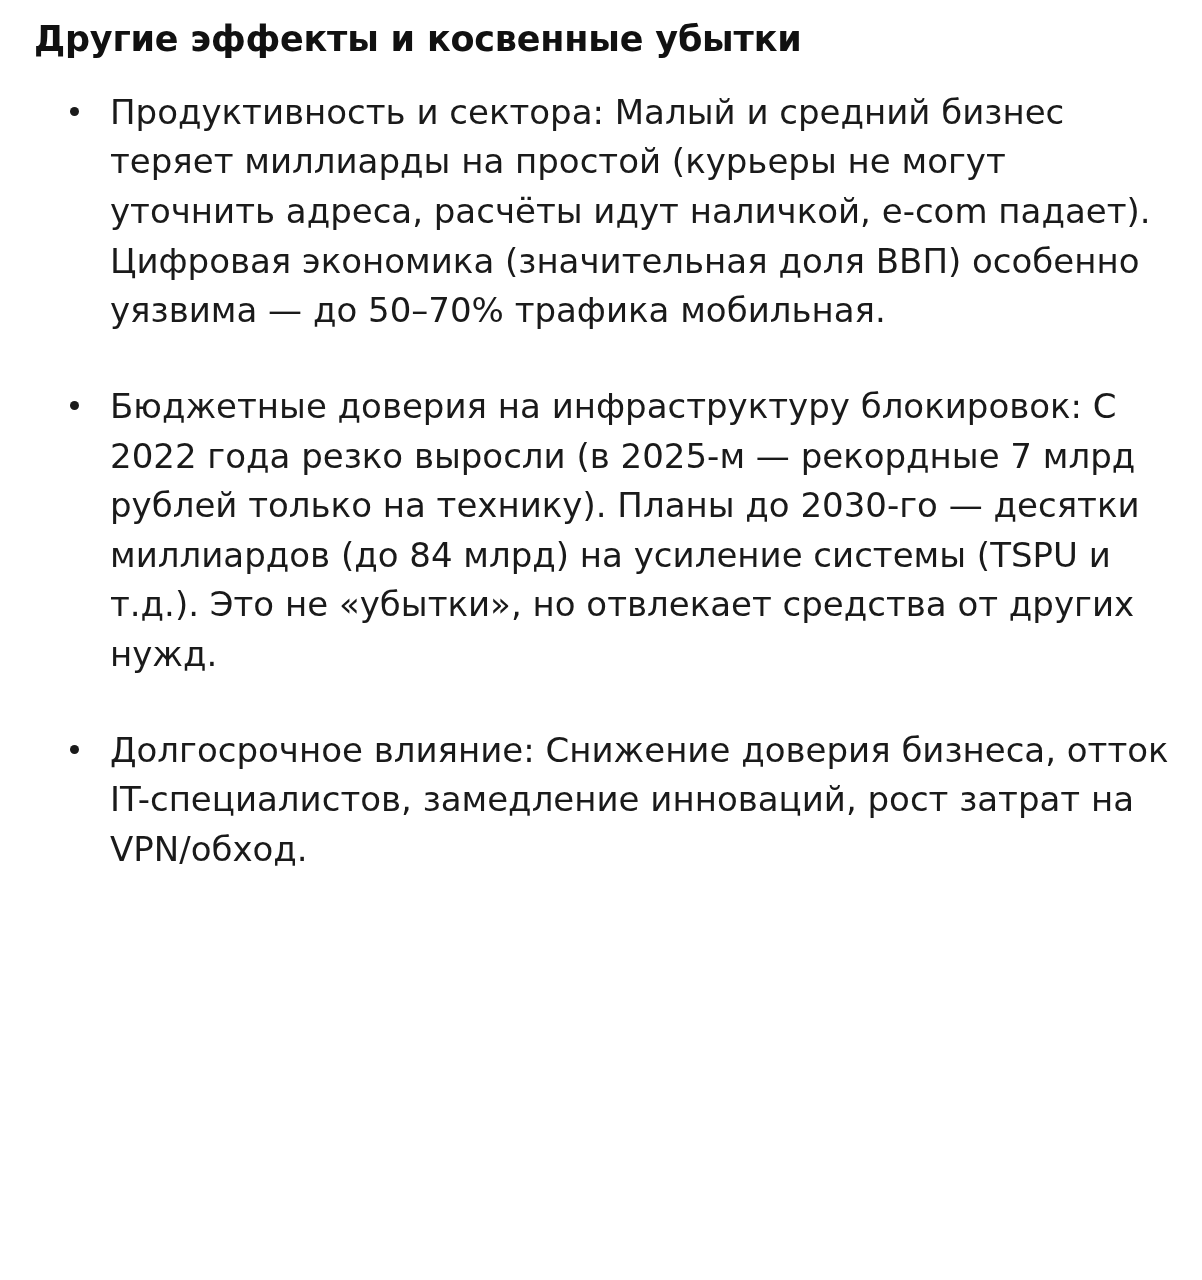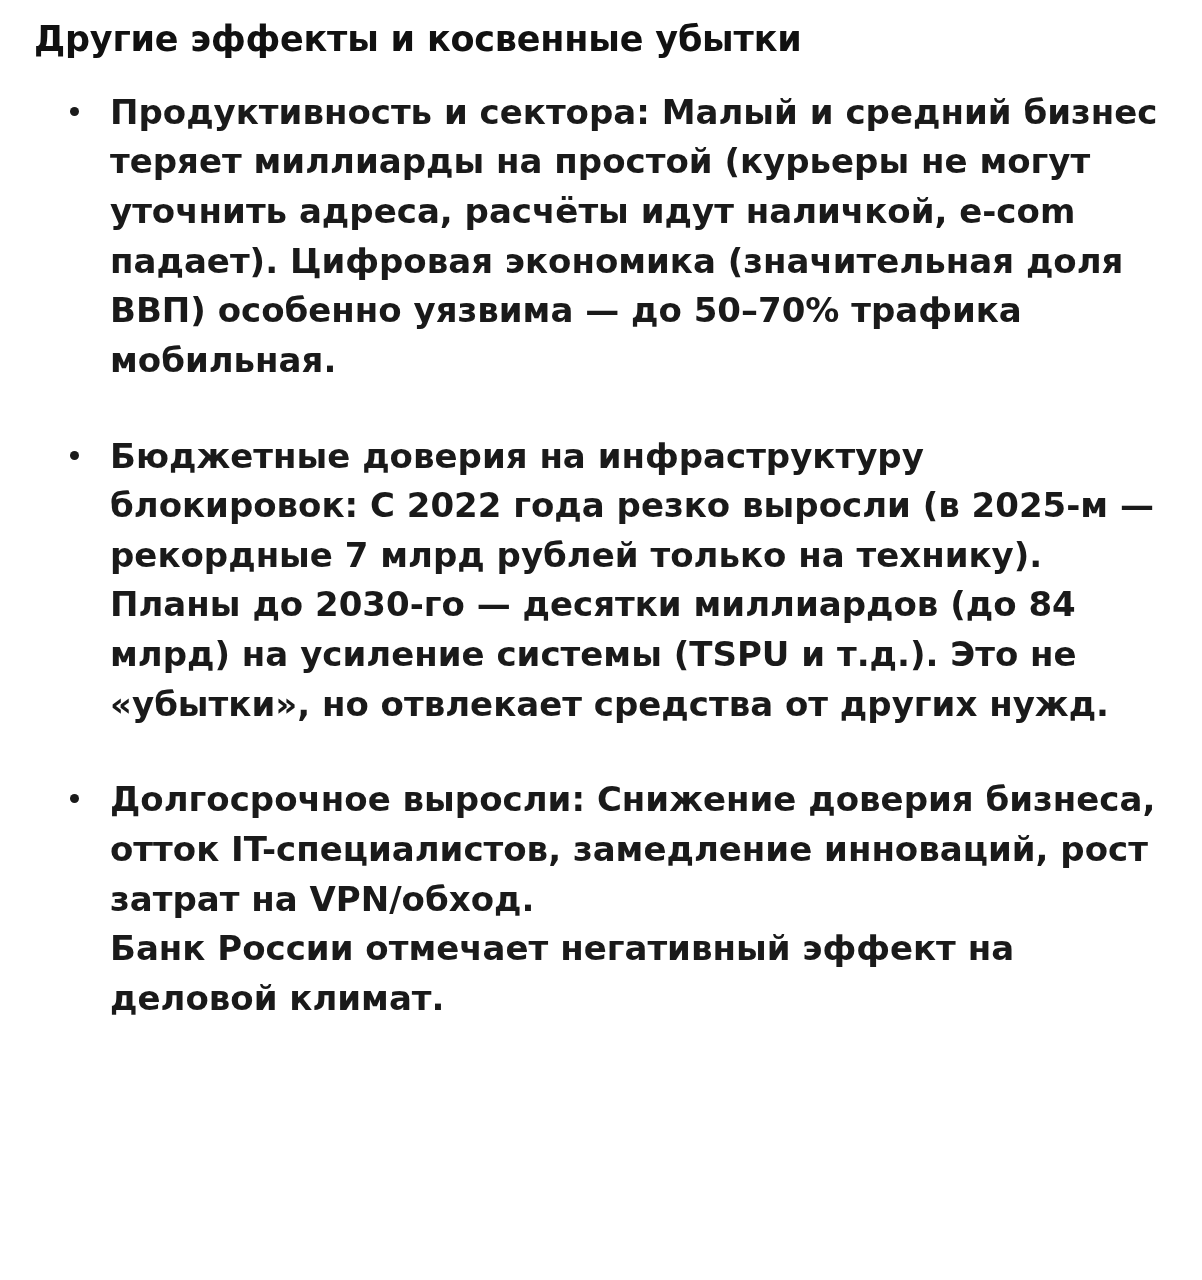--- a/index.html
+++ b/index.html
@@ -46,24 +46,25 @@
   .bullet-dot {
     position: absolute;
     left: 36px;
     top: 19px;
     width: 9px;
     height: 9px;
     border-radius: 50%;
     background: #1a1a1a;
   }
   .lead {
-    font-weight: 700;
+    font-weight: 400;
   }
   .body-text {
-    font-weight: 700;
+    font-weight: 400;
+    margin-top: 40px;
   }
   .nowrap-break {
     display: block;
   }
 </style>
 </head>
 <body>
 
 <div class="page">
 
@@ -76,18 +77,17 @@
       <span class="lead">Продуктивность и сектора</span><span class="lead">: </span><span class="body-text">Малый и средний бизнес теряет миллиарды на простой (курьеры не могут уточнить адреса, расчёты идут наличкой, e-com падает). Цифровая экономика (значительная доля ВВП) особенно уязвима — до 50–70% трафика мобильная.</span>
     </li>
 
     <li class="bullet-item">
       <span class="bullet-dot"></span>
       <span class="lead">Бюджетные доверия на инфраструктуру блокировок</span><span class="lead">: </span><span class="body-text">С 2022 года резко выросли (в 2025-м — рекордные 7 млрд рублей только на технику). Планы до 2030-го — десятки миллиардов (до 84 млрд) на усиление системы (TSPU и т.д.). Это не «убытки», но отвлекает средства от других нужд.</span>
     </li>
 
     <li class="bullet-item">
       <span class="bullet-dot"></span>
-      <span class="lead">Долгосрочное выросли</span><span class="lead">: </span><span class="body-text">Снижение доверия бизнеса, отток IT-специалистов, замедление инноваций, рост затрат на VPN/обход.</span>
-      <span class="body-text nowrap-break">Банк России отмечает негативный эффект на деловой климат.</span>
+      <span class="lead">Долгосрочное влияние</span><span class="lead">: </span><span class="body-text">Снижение доверия бизнеса, отток IT-специалистов, замедление инноваций, рост затрат на VPN/обход.</span>
     </li>
 
   </ul>
 </div>
 
 </body></html>

